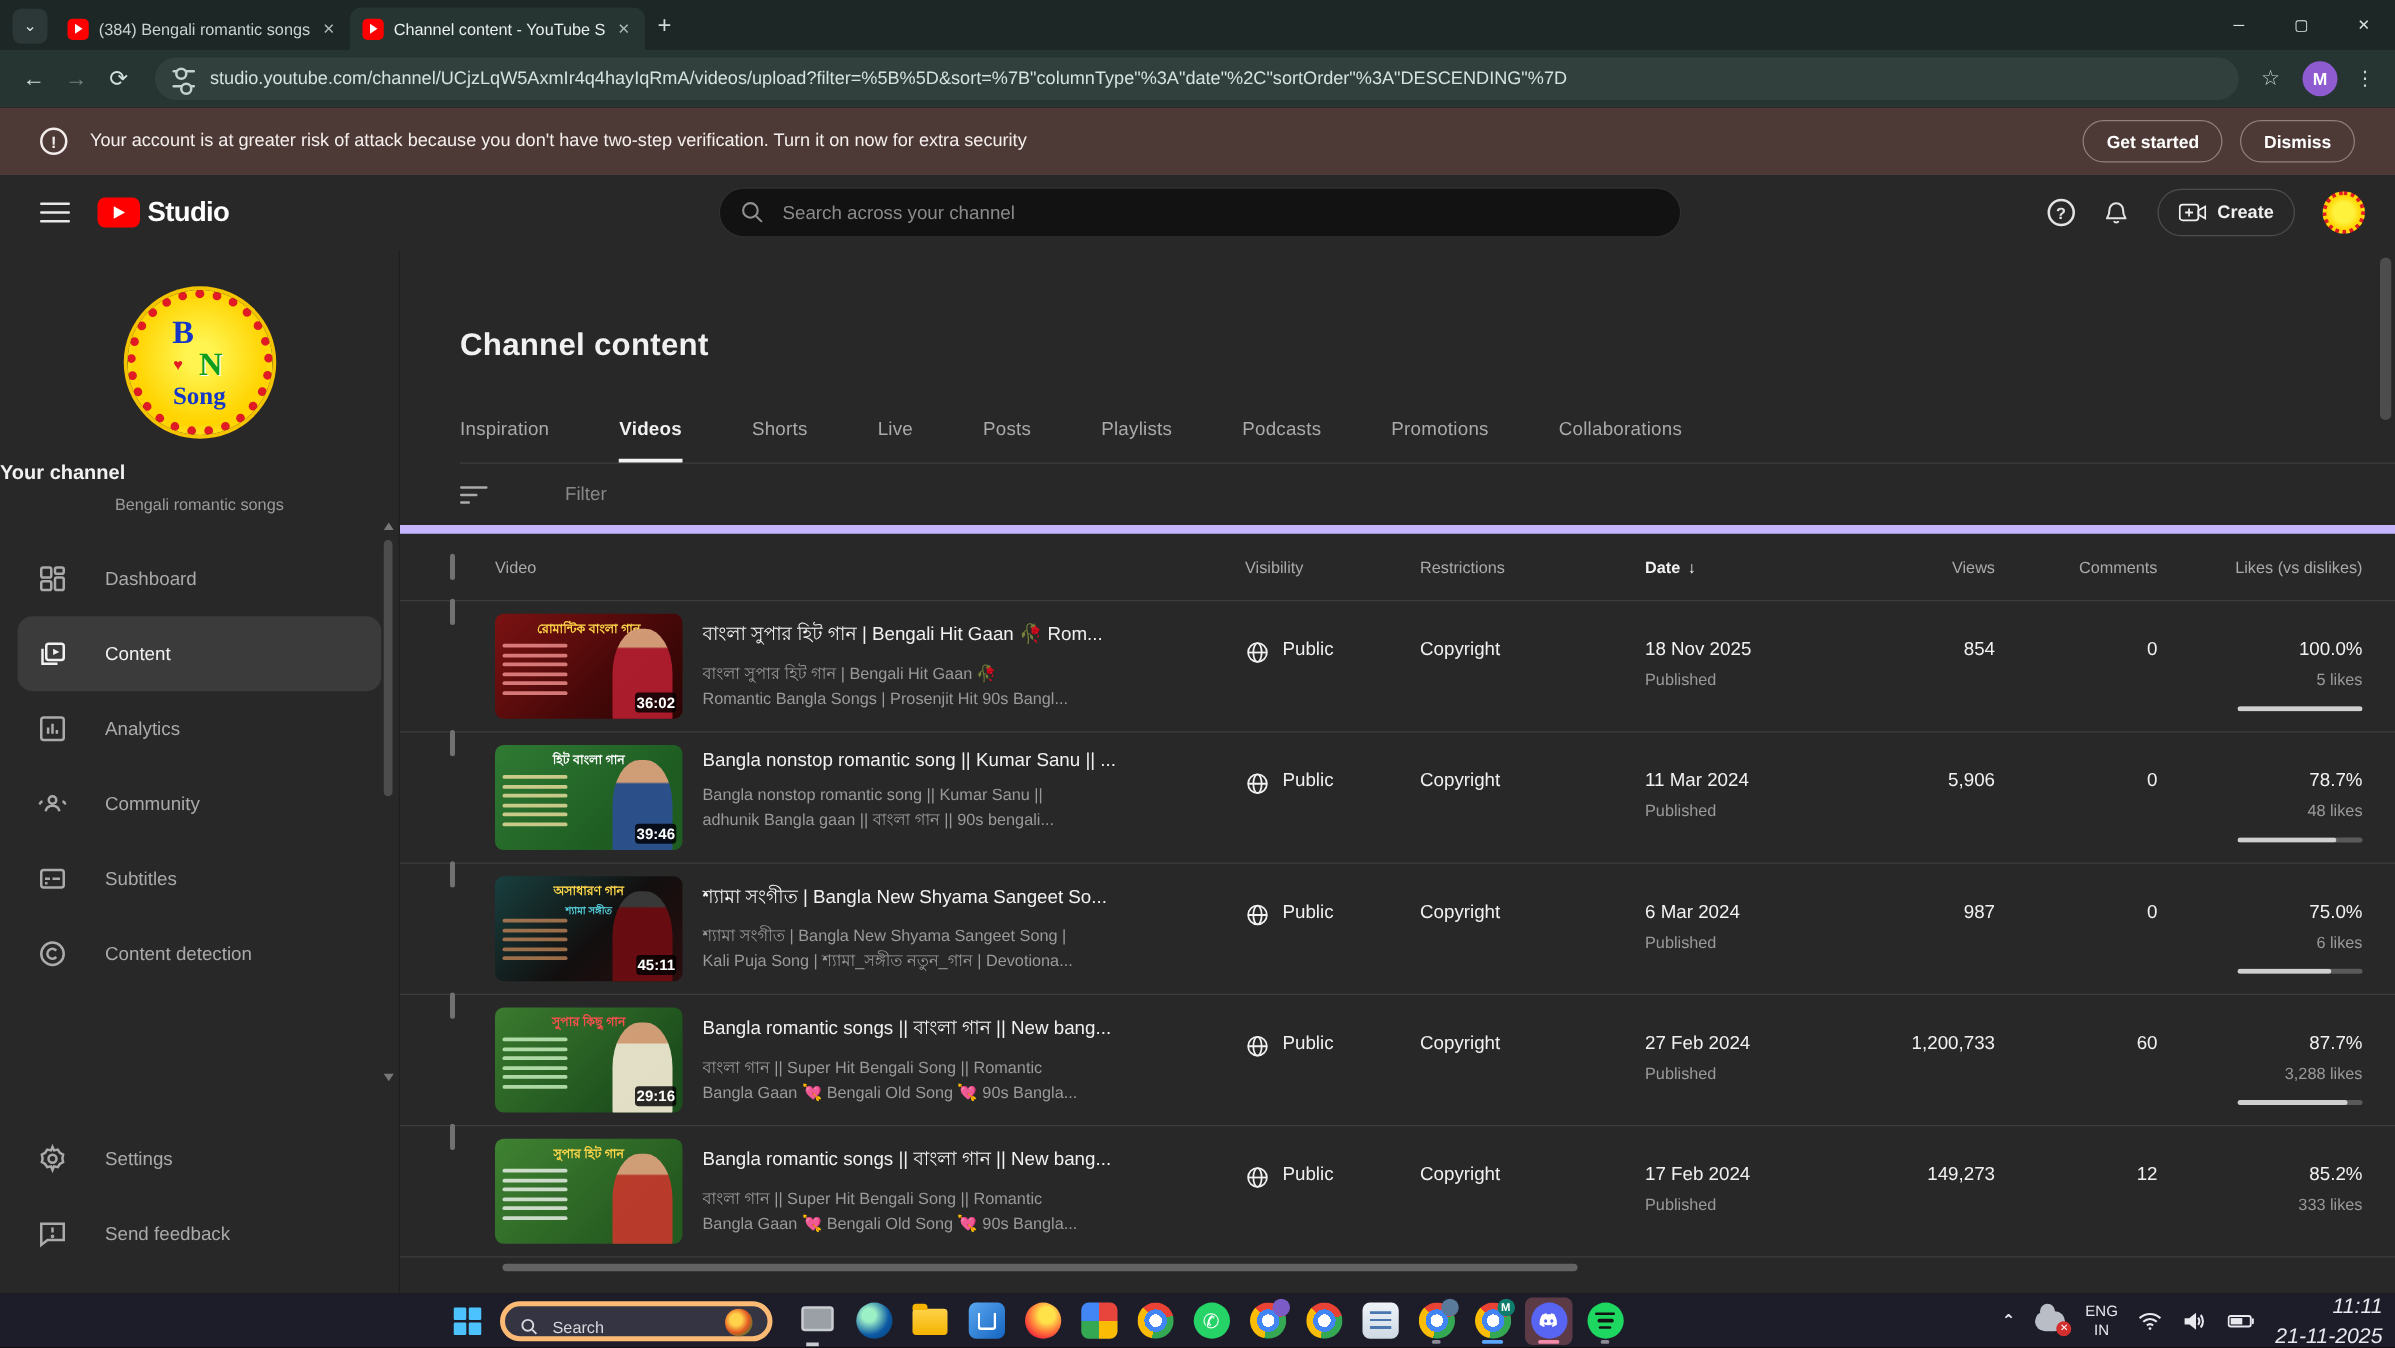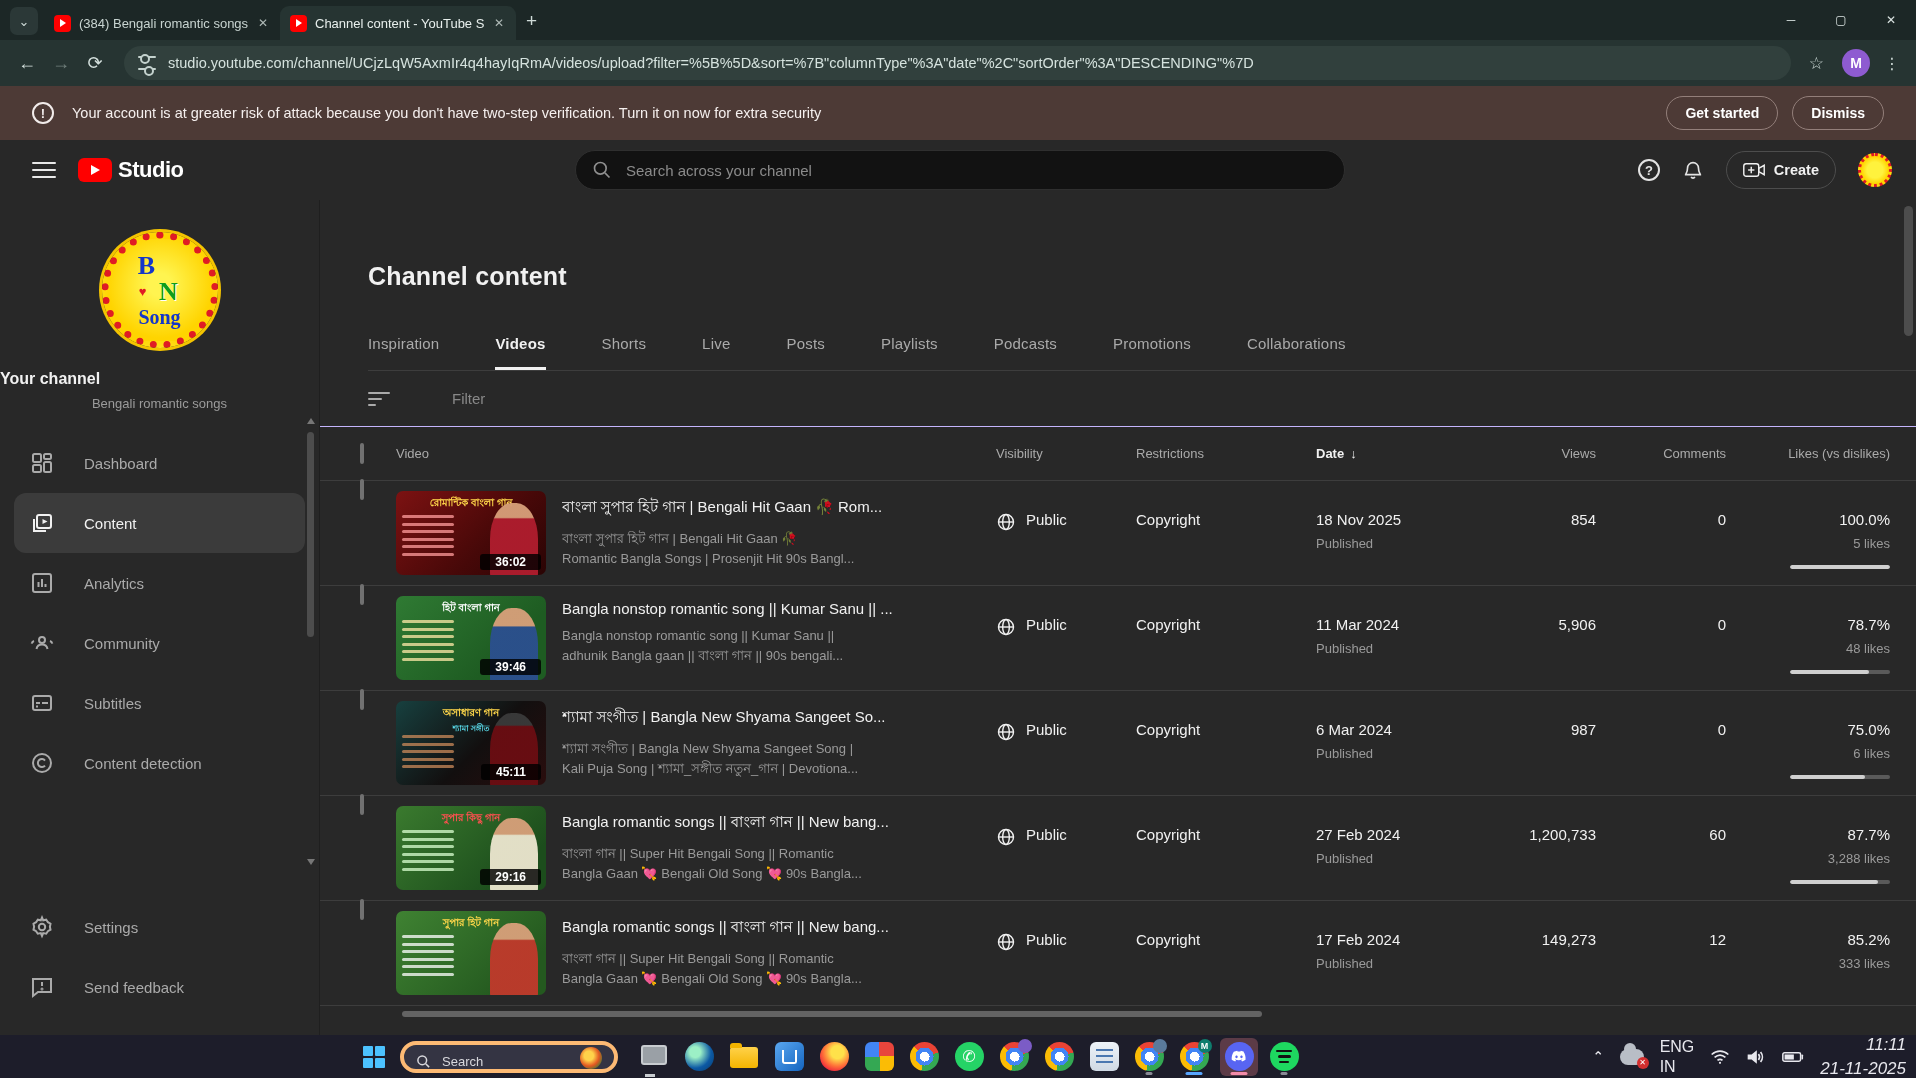--- a/index.html
+++ b/index.html
@@ -78,21 +78,21 @@
   .side-scroll .up { position:absolute; top:0; left:1px; border-left:4px solid transparent; border-right:4px solid transparent; border-bottom:6px solid #777; }
   .side-scroll .down { position:absolute; bottom:0; left:1px; border-left:4px solid transparent; border-right:4px solid transparent; border-top:6px solid #777; }
   .side-scroll .thumb { position:absolute; top:14px; left:1px; width:7px; height:205px; background:#4d4d4d; border-radius:4px; }
 
   .content { flex:1; position:relative; overflow:hidden; }
   .page-title { color:#f1f1f1; font-size:25px; font-weight:bold; padding:62px 0 0 48px; letter-spacing:0.2px; }
   .tabs { display:flex; margin:30px 0 0 48px; border-bottom:1px solid #3d3d3d; width:calc(100% - 48px); }
   .tabs .tabitem { position:relative; color:#aaa; font-size:15px; padding:14px 0 18px; margin-right:56px; letter-spacing:0.2px; }
   .tabs .tabitem.active { color:#f1f1f1; font-weight:bold; }
   .tabs .tabitem.active::after { content:""; position:absolute; left:0; right:0; bottom:0; height:3px; background:#f1f1f1; }
-  .filter-row { display:flex; align-items:center; height:56px; padding-left:48px; border-bottom:1px solid #c4b5fd; }
+  .filter-row { display:flex; align-items:center; height:56px; padding-left:48px; border-bottom:7px solid #c4b5fd; }
   .filter-ico { display:flex; flex-direction:column; gap:4px; width:22px; }
   .filter-ico i { height:2px; background:#aaa; border-radius:1px; }
   .filter-ico i:nth-child(1){width:22px;} .filter-ico i:nth-child(2){width:14px;} .filter-ico i:nth-child(3){width:8px;}
   .filter-label { color:#888; font-size:15px; margin-left:62px; }
 
   .trow { display:grid; grid-template-columns:36px 600px 140px 180px 150px 130px 130px 164px; padding-left:40px; border-bottom:1px solid #3d3d3d; }
   .thead { height:54px; align-items:center; }
   .thead .col { color:#aaa; font-size:13px; }
   .thead .col.sorted { color:#f1f1f1; font-weight:bold; display:flex; align-items:center; gap:6px; }
   .r { text-align:right; }
@@ -104,21 +104,21 @@
   .thumb-head { font-size:10px; font-weight:bold; text-align:center; margin-top:4px; white-space:nowrap; overflow:hidden; }
   .thumb-head2 { font-size:8px; font-weight:bold; text-align:center; white-space:nowrap; }
   .thumb-lines { position:absolute; left:6px; top:24px; display:flex; flex-direction:column; gap:4.5px; }
   .thumb-lines i { display:block; width:52px; height:3px; border-radius:2px; opacity:.75; }
   .person { position:absolute; right:8px; top:12px; width:48px; height:80px; border-radius:45% 45% 10px 10px; opacity:.95; }
   .t0 { background:linear-gradient(135deg,#7c1212 0%,#470808 60%,#2a0404 100%); } .t0 .thumb-head{color:#ffd74a;} .t0 .thumb-lines i{background:#ff9c9c;} .t0 .person{background:linear-gradient(#d8a07a 18%,#b01d2e 20%);}
   .t1 { background:linear-gradient(135deg,#2f7a33 0%,#1e5c22 70%); } .t1 .thumb-head{color:#fff;} .t1 .thumb-lines i{background:#ffe9a8;} .t1 .person{background:linear-gradient(#d8a07a 22%,#2b4f8f 24%);}
   .t2 { background:linear-gradient(135deg,#17403f 0%,#120f0f 55%,#2a0d0d 100%); } .t2 .thumb-head{color:#ffd74a;} .t2 .thumb-head2{color:#59d9e8;} .t2 .thumb-lines i{background:#c98a5a;} .t2 .person{background:linear-gradient(#3a3a3a 15%,#6b0d12 17%);}
   .t3 { background:linear-gradient(135deg,#3a7a2e 0%,#1c4d1c 80%); } .t3 .thumb-head{color:#ff5050;} .t3 .thumb-lines i{background:#d9ffd0;} .t3 .person{background:linear-gradient(#d8a07a 20%,#ece6cf 22%);}
   .t4 { background:linear-gradient(135deg,#3f8232 0%,#24591f 80%); } .t4 .thumb-head{color:#ffd74a;} .t4 .thumb-lines i{background:#fff;} .t4 .person{background:linear-gradient(#d8a07a 20%,#c0392b 22%);}
-  .duration { position:absolute; right:5px; bottom:5px; background:rgba(0,0,0,.82); color:#fff; font-size:12px; font-weight:bold; padding:1px 15px; border-radius:3px; }
+  .duration { position:absolute; right:5px; bottom:5px; background:rgba(0,0,0,.82); color:#fff; font-size:12px; font-weight:bold; padding:1px 1px; border-radius:3px; }
   .duration:empty { display:none; }
   .vmeta { margin-left:16px; padding-top:4px; width:400px; }
   .vtitle { color:#f1f1f1; font-size:15px; white-space:nowrap; overflow:hidden; }
   .vdesc { color:#9a9a9a; font-size:13px; line-height:1.5; margin-top:9px; white-space:nowrap; overflow:hidden; }
   .cell { padding-top:30px; color:#f1f1f1; font-size:15px; }
   .vis { display:flex; gap:10px; align-items:flex-start; }
   .vis svg { margin-top:1px; flex:0 0 auto; }
   .sub { color:#9a9a9a; font-size:13px; margin-top:8px; }
   .likescell { padding-top:30px; }
   .likebar { width:100px; height:4px; background:#5a5a5a; border-radius:2px; margin:14px 0 0 auto; overflow:hidden; }
@@ -159,21 +159,21 @@
   .spotify { background:#1ed760; }
   .spotify::after { content:""; position:absolute; inset:7px 6px; background:repeating-linear-gradient(-12deg, transparent 0 2px, #121212 2px 5px, transparent 5px 8px); border-radius:50%; background:radial-gradient(transparent, transparent); box-shadow:none; }
   .spot-arcs { position:absolute; inset:0; display:flex; flex-direction:column; justify-content:center; align-items:center; gap:3px; }
   .spot-arcs i { display:block; height:2.5px; background:#121212; border-radius:2px; }
   .spot-arcs i:nth-child(1){width:16px;} .spot-arcs i:nth-child(2){width:13px;} .spot-arcs i:nth-child(3){width:10px;}
   .tray { position:absolute; right:10px; top:0; bottom:0; display:flex; align-items:center; gap:16px; color:#e8e8ee; }
   .tray .chev { font-size:13px; font-weight:bold; }
   .cloudx { position:relative; width:24px; height:16px; background:#b9bec6; border-radius:8px; }
   .cloudx::before { content:""; position:absolute; left:4px; top:-6px; width:12px; height:12px; background:#b9bec6; border-radius:50%; }
   .cloudx .x { position:absolute; right:-5px; bottom:-4px; width:12px; height:12px; background:#d32f2f; border-radius:50%; color:#fff; font-size:8px; display:flex; align-items:center; justify-content:center; }
-  .lang { font-size:16px; line-height:1.25; }
+  .lang { font-size:12px; line-height:1.25; text-align:center; }
   .clock { font-size:17px; line-height:1.4; text-align:right;font-style:italic; }
 </style>
 </head>
 <body>
 
 <div class="screen">
 
   <div class="tabstrip">
     <div class="tabsearch">
         <span>⌄</span>

